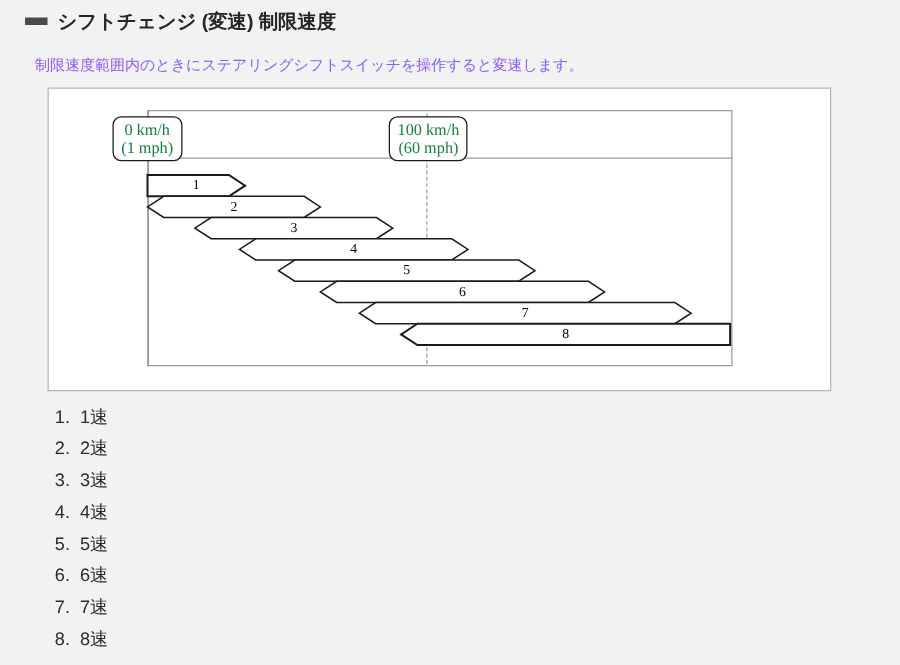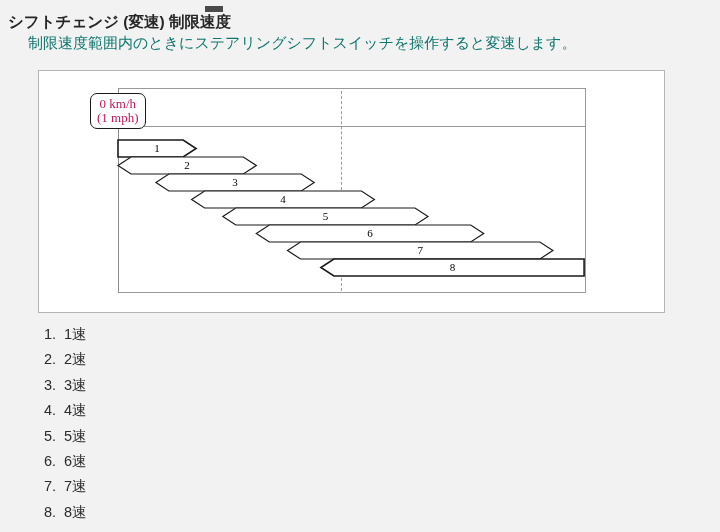--- a/index.html
+++ b/index.html
@@ -12,49 +12,48 @@
     background: #f2f2f2;
     font-family: "Liberation Sans", sans-serif;
     color: #222222;
     overflow: hidden;
     position: relative;
   }
 
   
   .heading {
     position: absolute;
-    left: 8px;
+    left: 20px;
     top: 6px;
     display: flex;
-    align-items: flex-end;
+    align-items: center;
     height: 22px;
-    flex-direction: column;
   }
   .heading-marker {
     width: 18px;
     height: 6px;
     background: #4a4a4a;
     margin-right: 8px;
     flex: 0 0 auto;
   }
   .heading-text {
     font-size: 15.5px;
     font-weight: bold;
     color: #262626;
     letter-spacing: 0px;
     white-space: nowrap;
   }
 
   
   .description {
     position: absolute;
     left: 28px;
-    top: 34px;
-    font-size: 15px;
-    color: #0f766e;
+    top: 44px;
+    font-size: 12px;
+    color: #8b5cf6;
     white-space: nowrap;
   }
 
   
   .figure-box {
     position: absolute;
     left: 38px;
     top: 70px;
     width: 627px;
     height: 243px;
@@ -104,21 +103,21 @@
   
   .speed-label {
     position: absolute;
     background: #ffffff;
     border: 1.5px solid #1a1a1a;
     border-radius: 7px;
     font-family: "Liberation Serif", serif;
     font-size: 13px;
     line-height: 14px;
     text-align: center;
-    color: #be185d;
+    color: #15803d;
     padding: 3px 6px 3px 6px;
     white-space: nowrap;
     box-sizing: border-box;
   }
   .speed-label .ln { display: block; }
   .label-zero    { left: 51px;  top: 22px; }   
   .label-hundred { left: 272px; top: 22px; }   
 
   
   .bars-layer {
@@ -168,20 +167,24 @@
   <div class="plot-frame"></div>
   <div class="band-divider"></div>
   <div class="axis-zero"></div>
   <div class="axis-hundred"></div>
 
   <div class="speed-label label-zero">
     <span class="ln">0 km/h</span>
     <span class="ln">(1 mph)</span>
   </div>
 
+  <div class="speed-label label-hundred">
+    <span class="ln">100 km/h</span>
+    <span class="ln">(60 mph)</span>
+  </div>
 
   <div class="bars-layer">
     <svg id="bars-svg" width="627" height="243" viewBox="0 0 627 243">
         <path d="M 79.0 69.0 L 144.1 69.0 L 157.1 77.5 L 144.1 86.0 L 79.0 86.0 Z" fill="#ffffff" stroke="#1a1a1a" stroke-width="1.6" stroke-linejoin="miter"></path>
         <text x="118.0" y="78.0" class="bar-num">1</text>
         <path d="M 92.0 86.0 L 204.3 86.0 L 217.3 94.5 L 204.3 103.0 L 92.0 103.0 L 79.0 94.5 Z" fill="#ffffff" stroke="#1a1a1a" stroke-width="1.2" stroke-linejoin="miter"></path>
         <text x="148.1" y="95.0" class="bar-num">2</text>
         <path d="M 129.9 103.0 L 262.2 103.0 L 275.2 111.5 L 262.2 120.0 L 129.9 120.0 L 116.9 111.5 Z" fill="#ffffff" stroke="#1a1a1a" stroke-width="1.2" stroke-linejoin="miter"></path>
         <text x="196.1" y="112.0" class="bar-num">3</text>
         <path d="M 165.6 120.0 L 322.4 120.0 L 335.4 128.5 L 322.4 137.0 L 165.6 137.0 L 152.6 128.5 Z" fill="#ffffff" stroke="#1a1a1a" stroke-width="1.2" stroke-linejoin="miter"></path>

